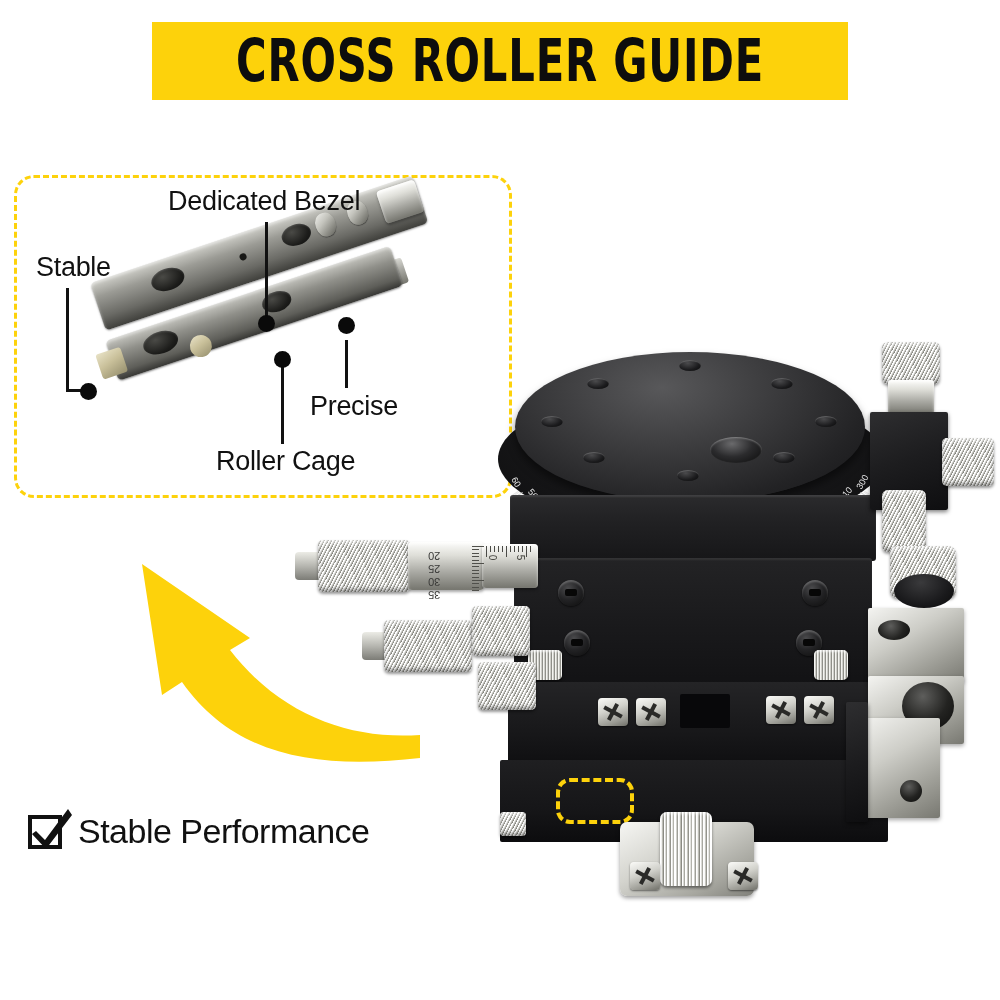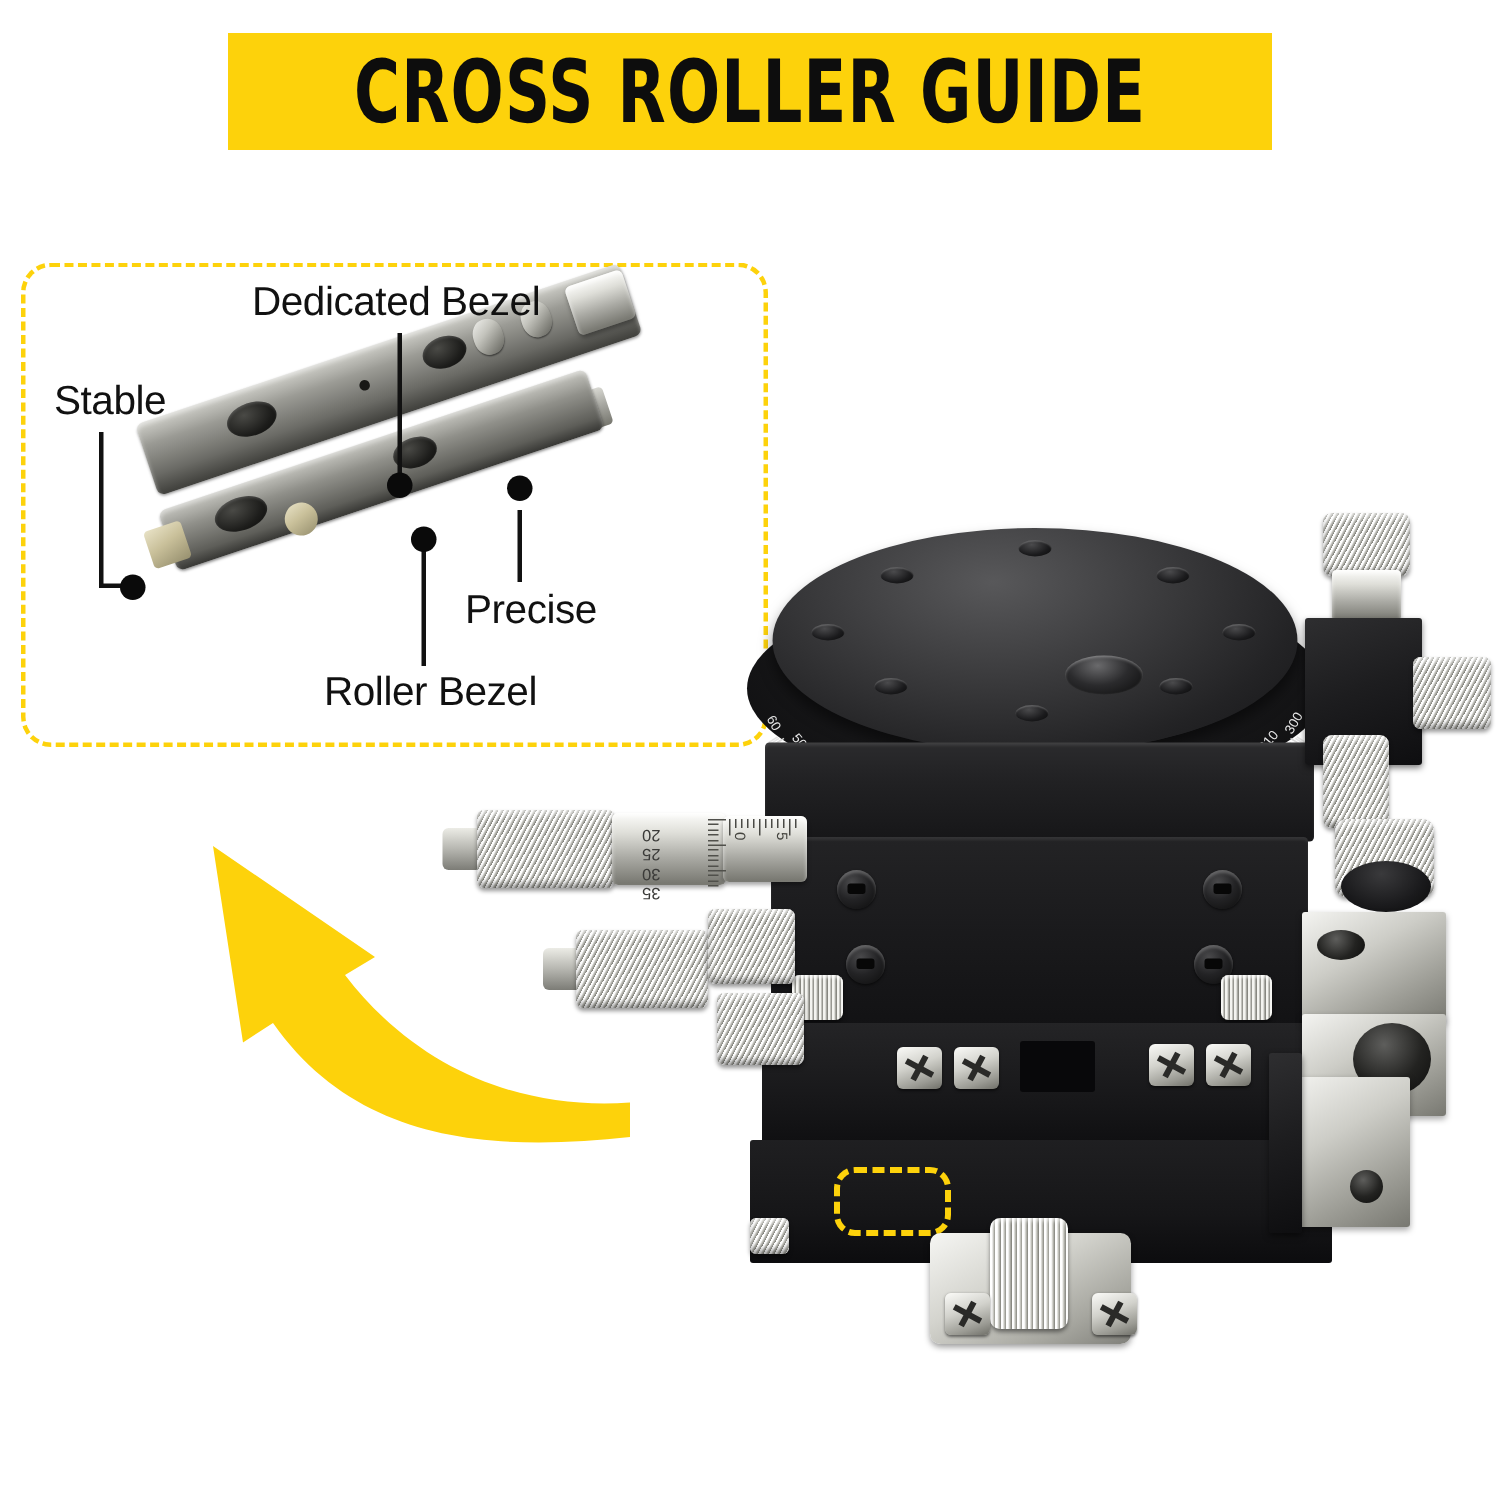--- a/index.html
+++ b/index.html
@@ -291,21 +291,21 @@
     <div class="dark-port" style="left:34px;  top:8px; width:36px; height:22px;"></div>
     <div class="dark-port" style="left:160px; top:7px; width:30px; height:20px;"></div>
     <div class="bezel-cap" style="left:-14px; top:10px; width:26px; height:26px;"></div>
     <div class="bezel-cap" style="left:78px;  top:24px; width:22px; height:22px; border-radius:50%;"></div>
   </div>
 </div>
 
 <div class="callout-label" id="label-dedicated-rail">Dedicated Bezel</div>
 <div class="callout-label" id="label-bezel">Stable</div>
 <div class="callout-label" id="label-roller">Precise</div>
-<div class="callout-label" id="label-roller-cage">Roller Bezel</div>
+<div class="callout-label" id="label-roller-cage">Roller Cage</div>
 
 <div class="leader-v" id="leader-dedicated-rail"></div>
 <div class="leader-dot" id="dot-dedicated-rail"></div>
 
 <div class="leader-v" id="leader-bezel-v"></div>
 <div class="leader-h" id="leader-bezel-h"></div>
 <div class="leader-dot" id="dot-bezel"></div>
 
 <div class="leader-v" id="leader-roller"></div>
 <div class="leader-dot" id="dot-roller"></div>
@@ -565,14 +565,22 @@
 <div id="screw-highlight"></div>
 
 <div id="clamp-plate"></div>
 <div id="clamp-knob"></div>
 <div class="phillips-screw" style="position:absolute; left:630px; top:862px;"></div>
 <div class="phillips-screw" style="position:absolute; left:728px; top:862px;"></div>
 
 <div id="feature-list">
 
 
+  <div class="feature-row">
+    <div class="checkbox">
+      <svg width="46" height="46" viewBox="0 0 46 46">
+        <path d="M 8 24 L 17 33 L 40 2 L 44 8 L 18 42 L 4 27 Z" fill="#111"></path>
+      </svg>
+    </div>
+    <div class="feature-text">Stable Performance</div>
+  </div>
 
 </div>
 
 </body></html>

